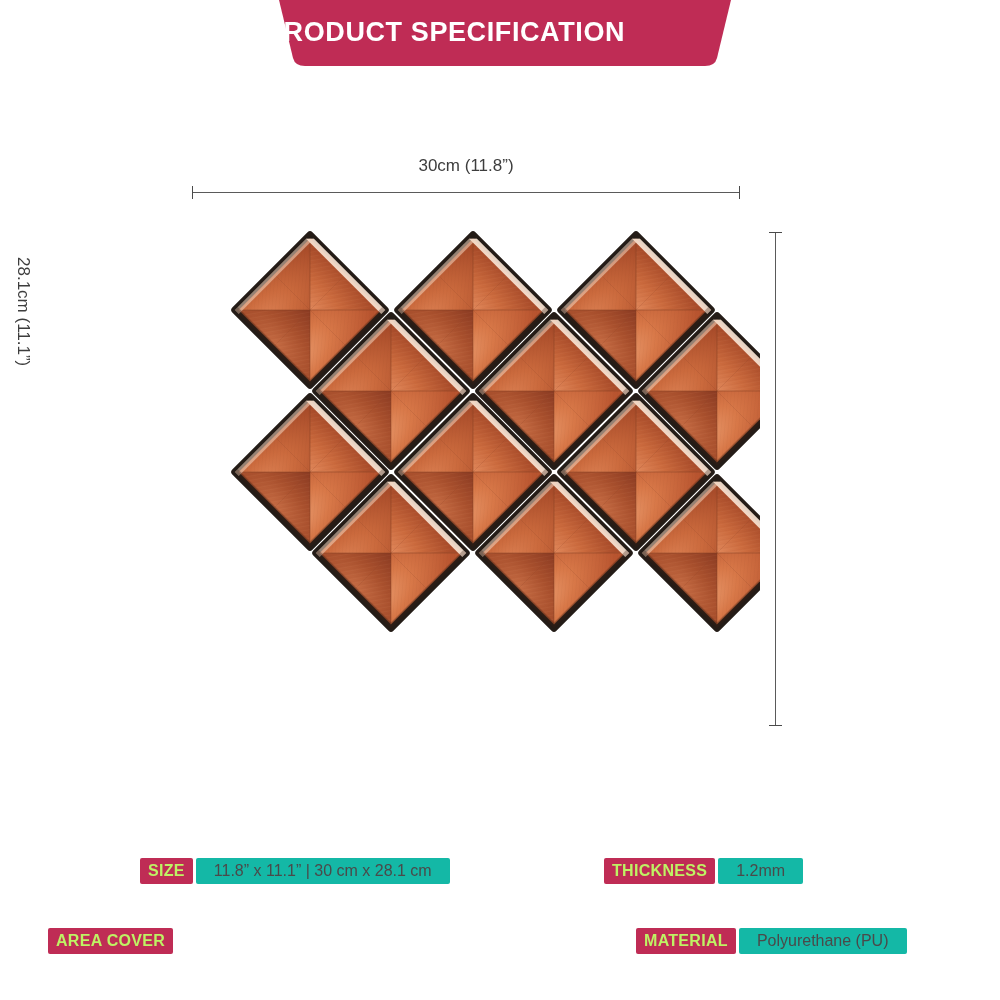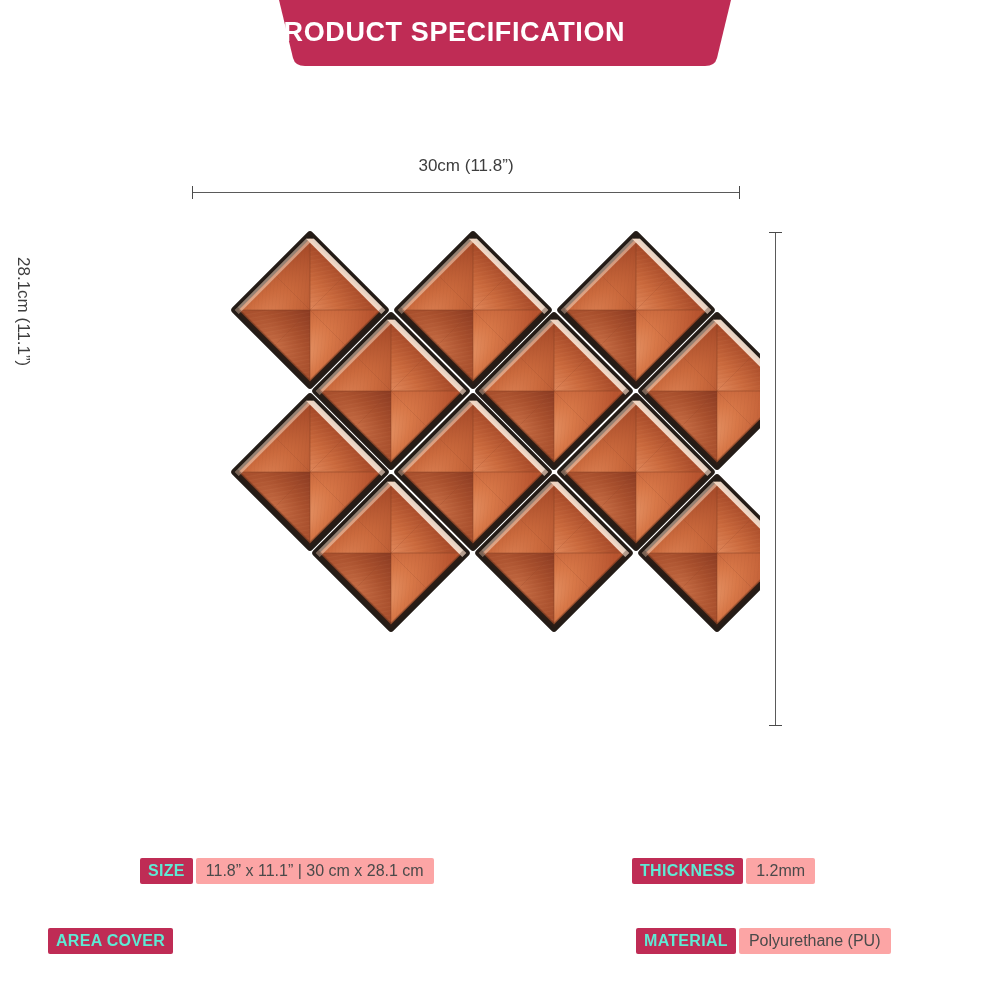--- a/index.html
+++ b/index.html
@@ -144,41 +144,41 @@
   }
 
   
   .spec-row {
     position: absolute;
     display: flex;
     align-items: stretch;
     height: 26px;
   }
   #spec-row-size   { left: 140px; top: 858px; }
-  #spec-row-thick  { left: 632px; top: 858px; }
+  #spec-row-thick  { left: 604px; top: 858px; }
   #spec-row-area   { left:  48px; top: 928px; }
   #spec-row-mat    { left: 636px; top: 928px; }
 
   .spec-key {
     background: #bf2c55;
-    color: #5eead4;
+    color: #bef264;
     font-size: 16px;
     font-weight: bold;
     letter-spacing: 0.3px;
     padding: 0 8px;
     display: flex;
     align-items: center;
     border-radius: 2px;
     white-space: nowrap;
   }
   .spec-val {
-    background: #fca5a5;
+    background: #14b8a6;
     color: #4a4a4a;
     font-size: 16px;
-    padding: 0 10px;
+    padding: 0 18px;
     display: flex;
     align-items: center;
     margin-left: 3px;
     border-radius: 2px;
     white-space: nowrap;
   }
 </style>
 </head>
 <body>
 

